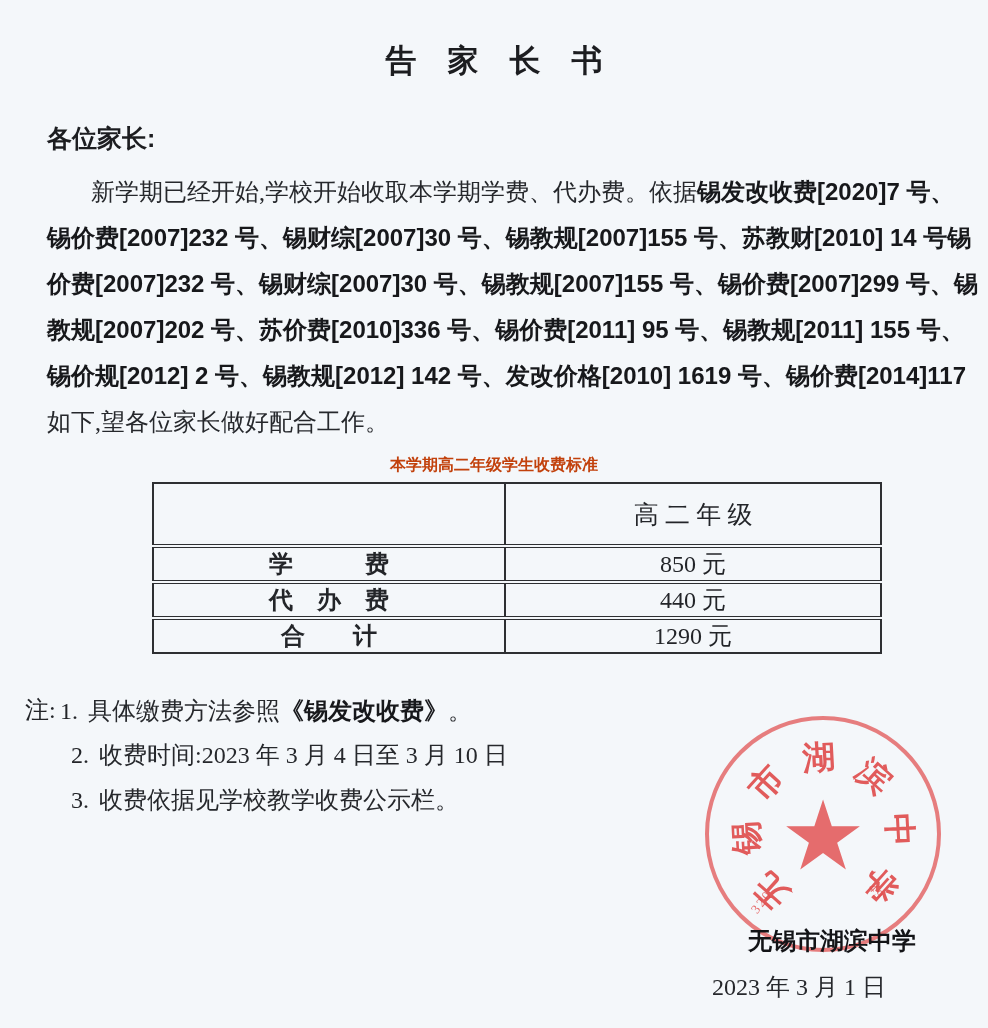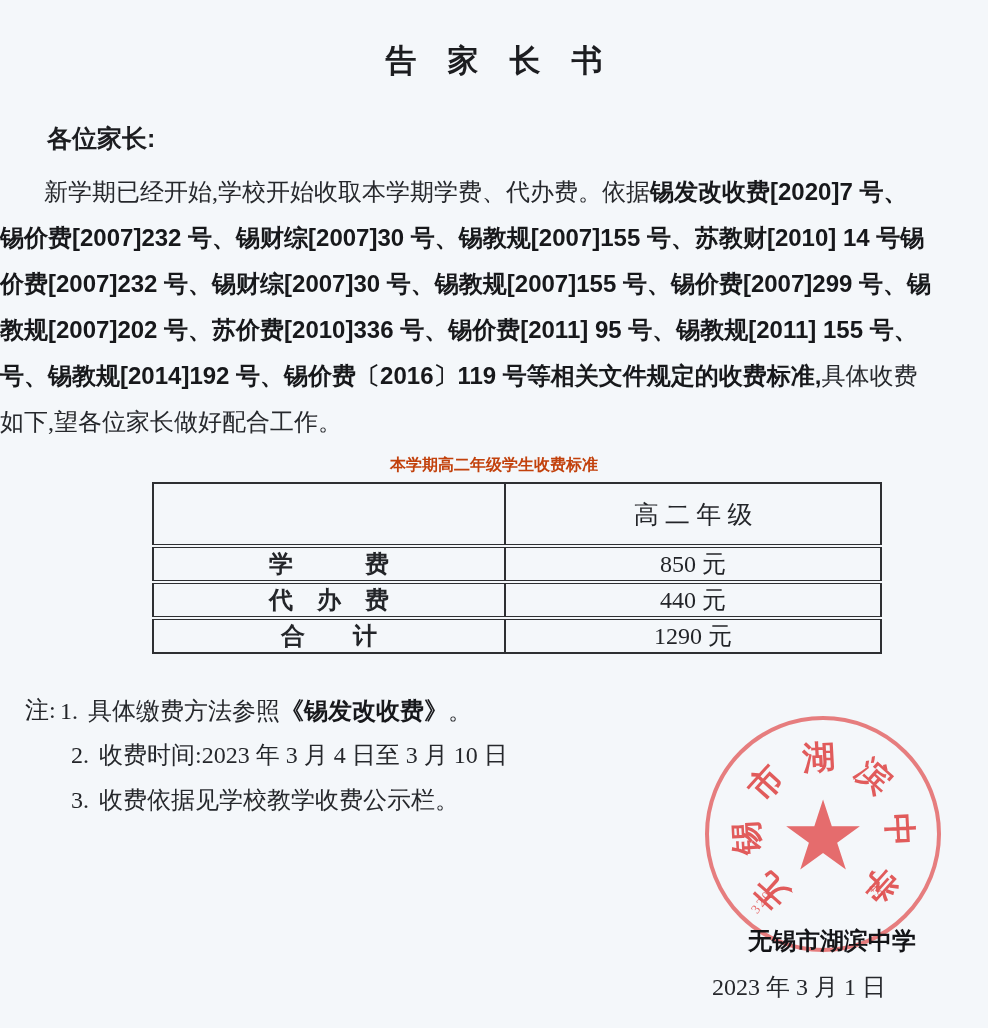--- a/index.html
+++ b/index.html
@@ -31,20 +31,21 @@
     padding-left:47px;
     font-family:"Liberation Sans", sans-serif;
     font-weight:700;
     font-size:25px;
     color:#1c1d20;
   }
 
   
   .paragraph{
     margin-top:14px;
+    padding-left:47px;
     padding-right:12px;
   }
   .para-line{
     height:46px;
     line-height:46px;
     font-size:24px;
     white-space:nowrap;
   }
   .para-line.indent{ text-indent:44px; }
   .seg-b{
@@ -165,21 +166,21 @@
 
   <h1 class="doc-title">告家长书</h1>
 
   <div class="salutation">各位家长:</div>
 
   <div class="paragraph" id="paragraph">
       <div class="para-line indent"><span class="seg-r">新学期已经开始,学校开始收取本学期学费、代办费。依据</span><span class="seg-b">锡发改收费[2020]7 号、</span></div>
       <div class="para-line"><span class="seg-b">锡价费[2007]232 号、锡财综[2007]30  号、锡教规[2007]155 号、苏教财[2010] 14 号锡</span></div>
       <div class="para-line"><span class="seg-b">价费[2007]232 号、锡财综[2007]30  号、锡教规[2007]155 号、锡价费[2007]299 号、锡</span></div>
       <div class="para-line"><span class="seg-b">教规[2007]202 号、苏价费[2010]336 号、锡价费[2011]  95 号、锡教规[2011]  155 号、</span></div>
-      <div class="para-line"><span class="seg-b">号、锡教规[2014]192 号、锡价费〔2016〕119 号等相关文件规定的收费标准,</span><span class="seg-r">具体收费</span></div>
+      <div class="para-line"><span class="seg-b">锡价规[2012]   2 号、锡教规[2012] 142 号、发改价格[2010] 1619 号、锡价费[2014]117</span></div>
       <div class="para-line"><span class="seg-r">如下,望各位家长做好配合工作。</span></div>
     </div>
 
   <div class="table-caption">本学期高二年级学生收费标准</div>
 
   <table class="fee-table">
     <thead>
       <tr>
         <th class="col-label"></th>
         <th class="col-value">高 二 年 级</th>

